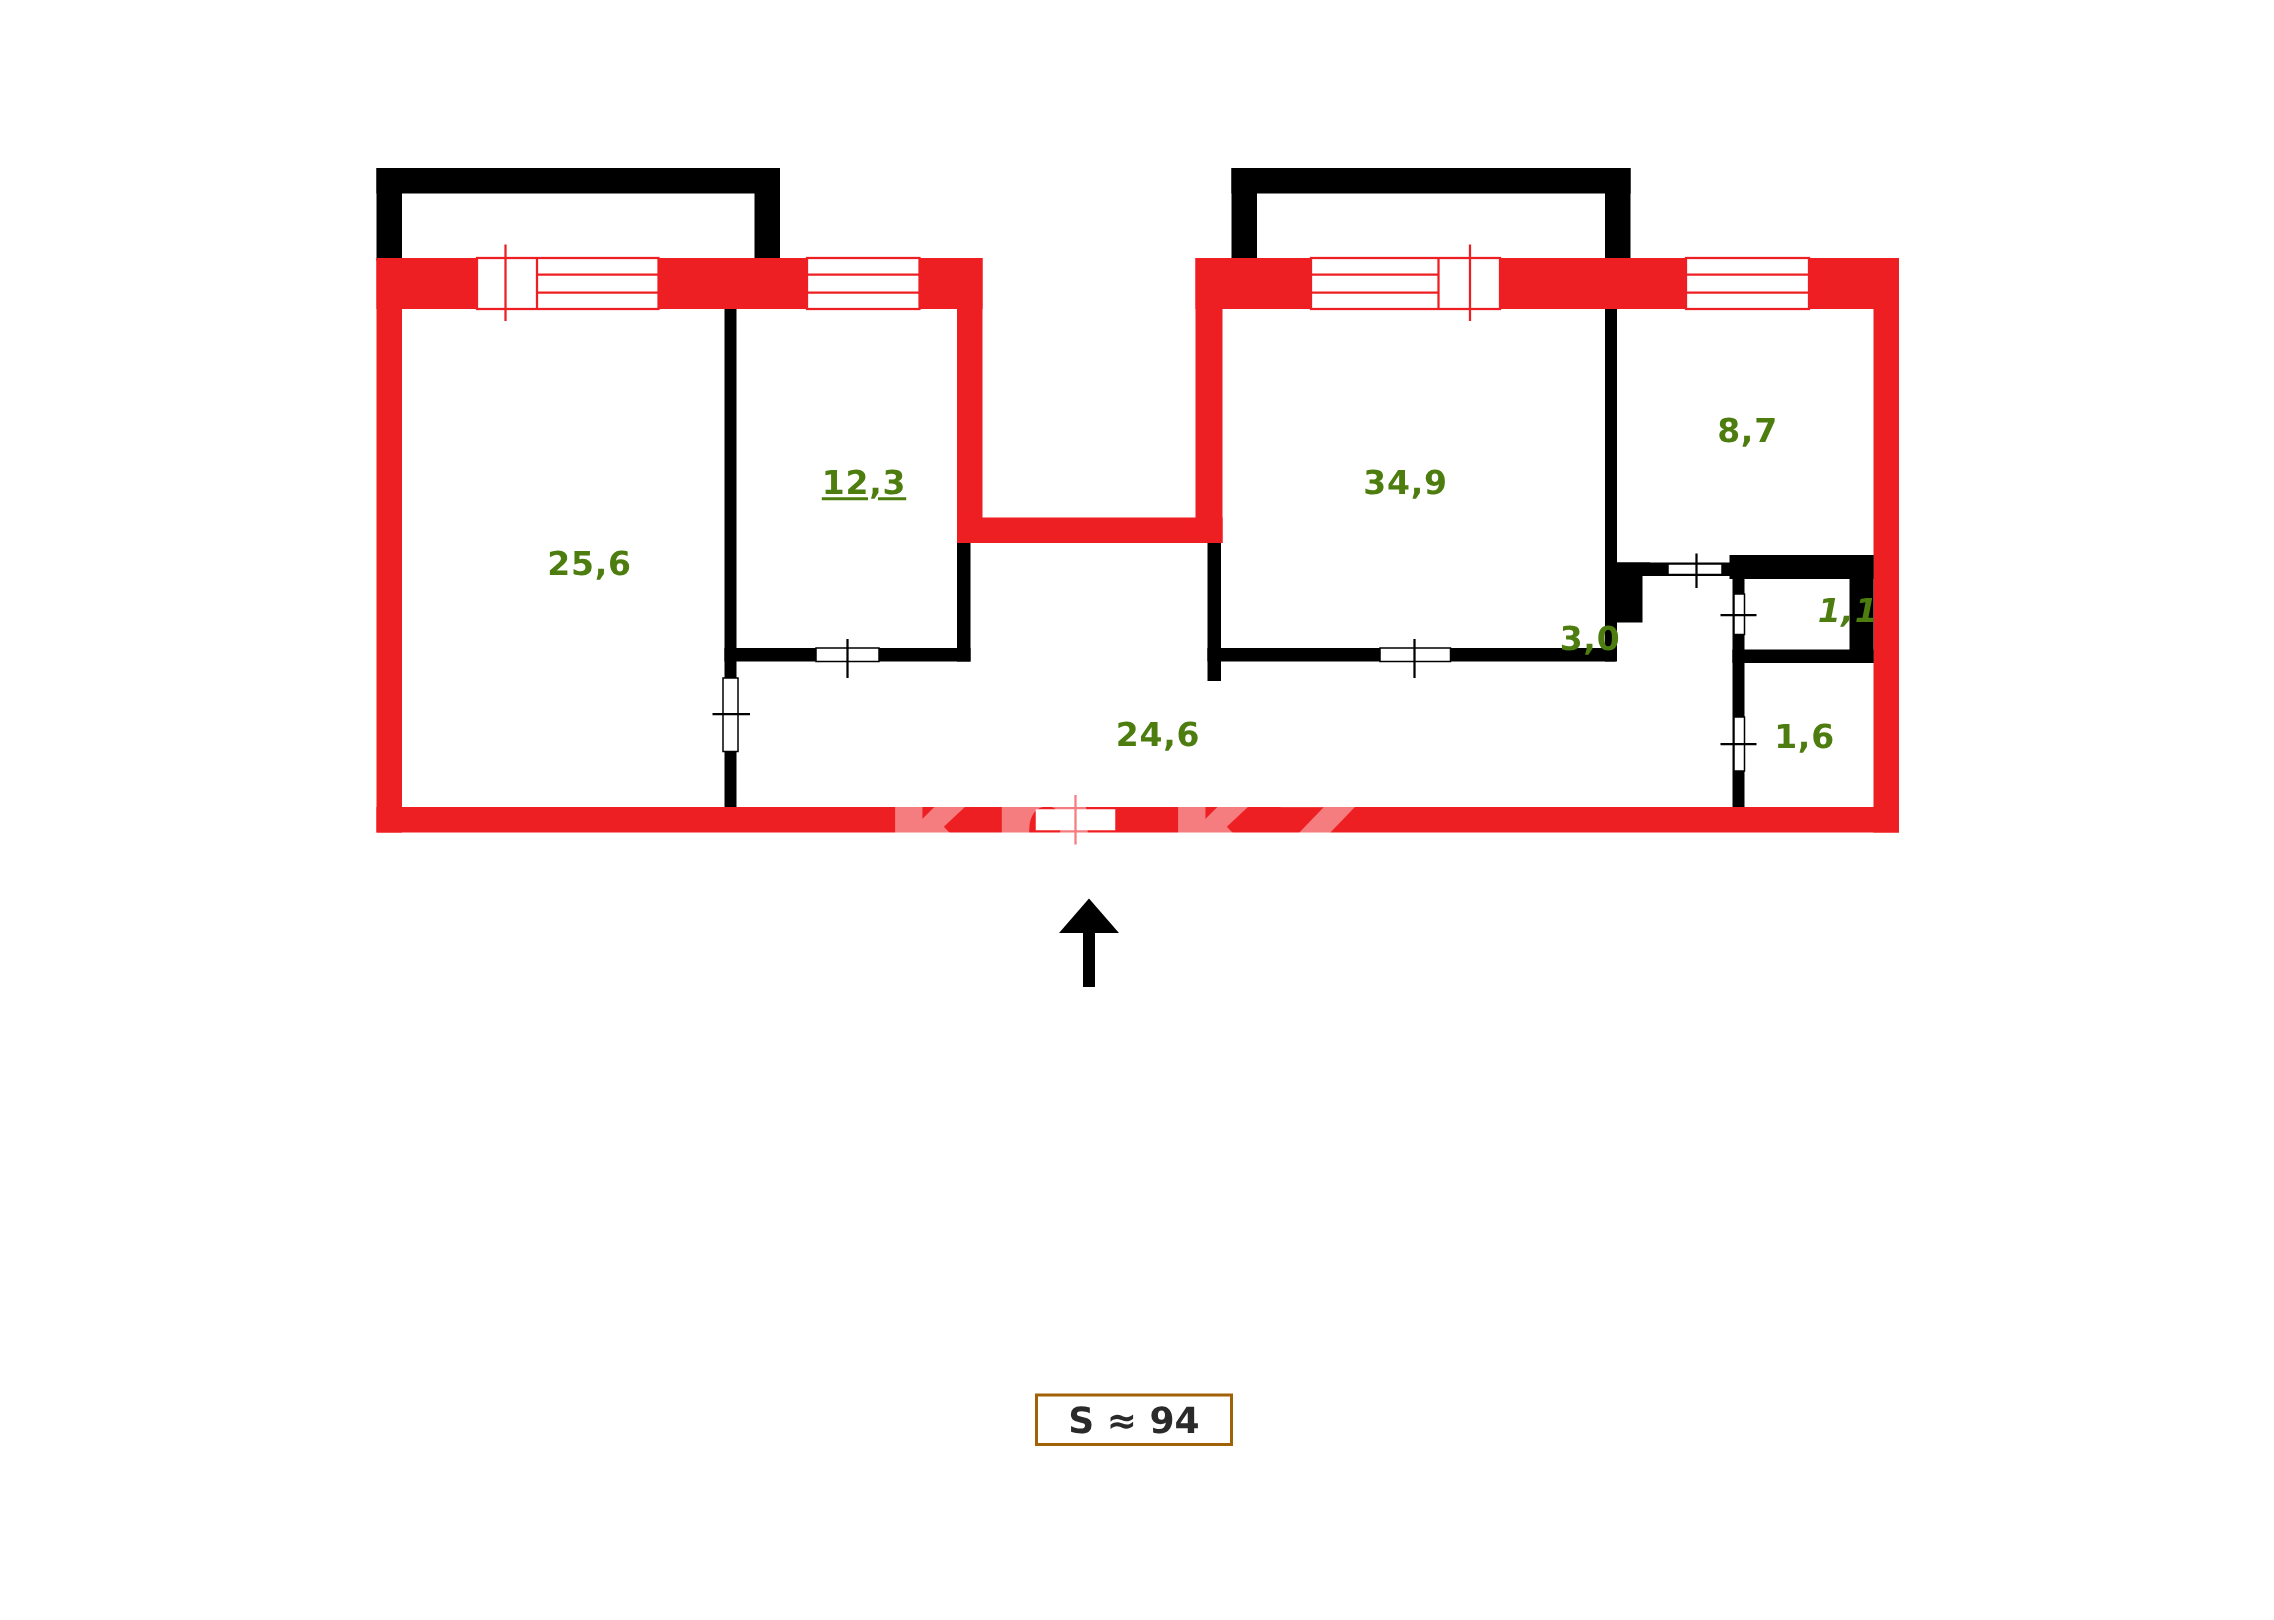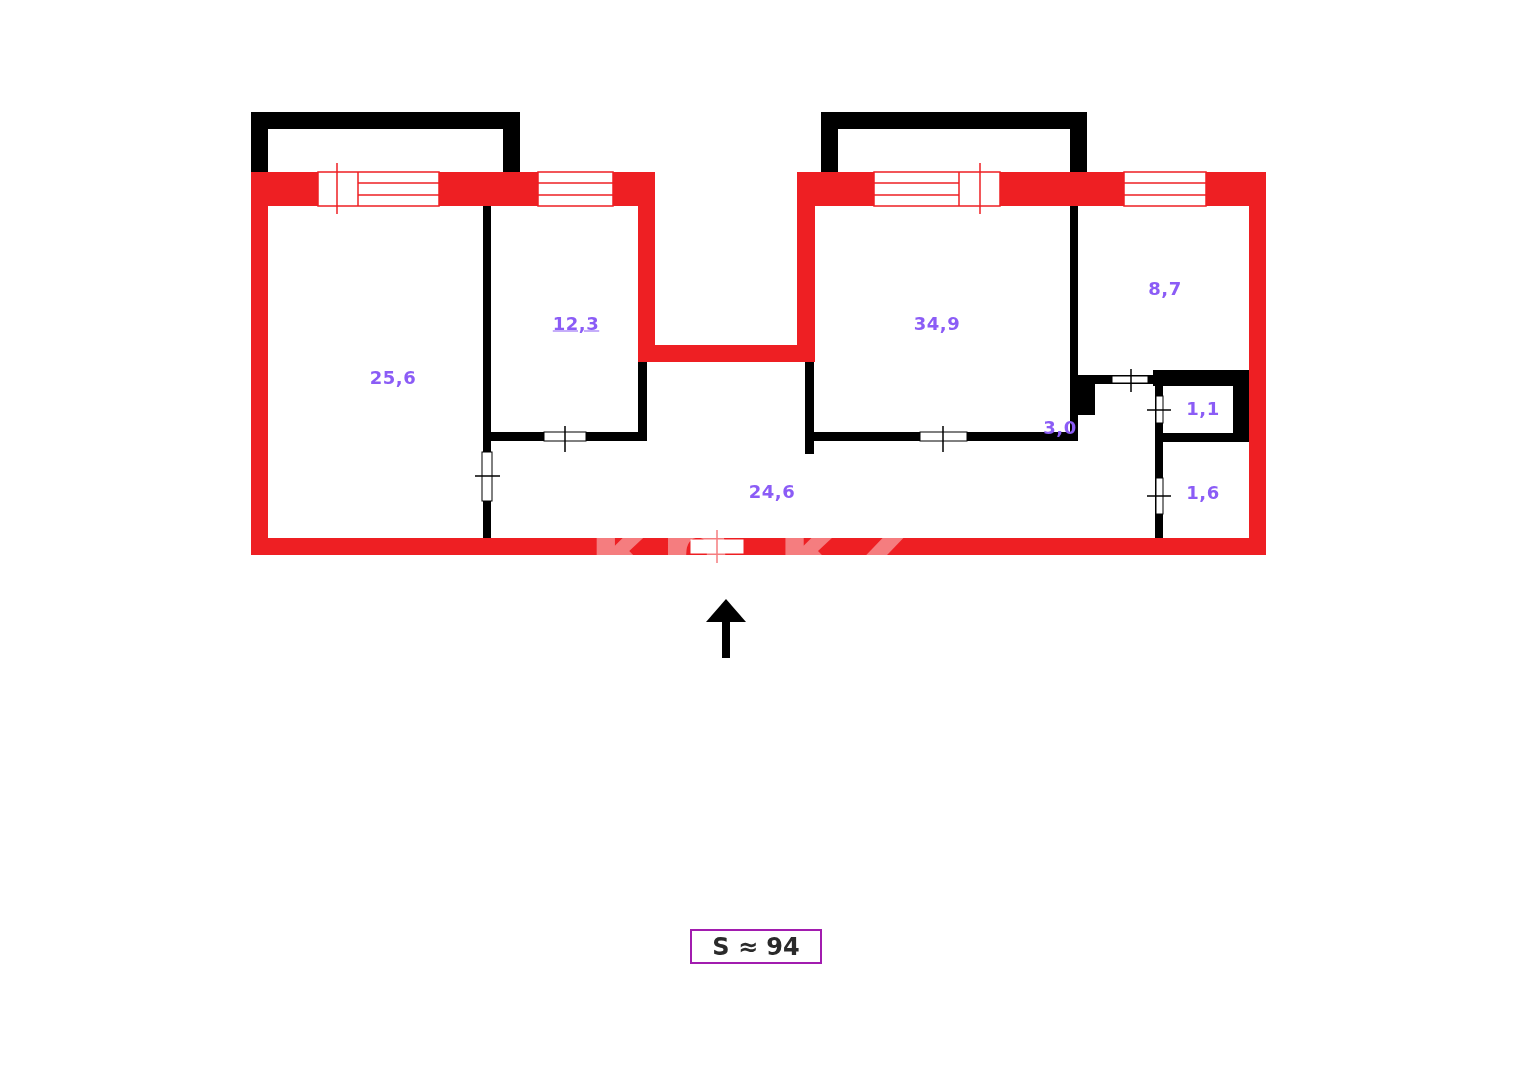--- a/index.html
+++ b/index.html
@@ -1,20 +1,20 @@
 <!DOCTYPE html>
 <html><head>
 <meta charset="utf-8">
 <style>
   html, body { margin: 0; padding: 0; background: #ffffff; }
   body { width: 1516px; height: 1080px; position: relative; overflow: hidden; font-family: "DejaVu Sans", "Liberation Sans", sans-serif; }
   #plan { position: absolute; left: 0; top: 0; width: 1516px; height: 1080px; }
-  .room-label { position: absolute; font-size: 18px; font-weight: bold; color: #8b5cf6; transform: translate(-50%, -50%); white-space: nowrap; letter-spacing: 0.5px; }
+  .room-label { position: absolute; font-size: 22px; font-weight: bold; color: #4d7c0f; transform: translate(-50%, -50%); white-space: nowrap; letter-spacing: 0.5px; }
   .watermark { position: absolute; left: 588px; top: 494px; font-size: 104px; font-weight: bold; color: rgba(255,255,255,0.42); letter-spacing: 2px; pointer-events: none; line-height: 1; }
-  .area-box { position: absolute; left: 690px; top: 929px; width: 132px; height: 35px; border: 2px solid #a21caf; box-sizing: border-box; display: flex; align-items: center; justify-content: center; font-size: 24px; font-weight: bold; color: #2a2a2a; }
+  .area-box { position: absolute; left: 690px; top: 929px; width: 132px; height: 35px; border: 2px solid #a16207; box-sizing: border-box; display: flex; align-items: center; justify-content: center; font-size: 24px; font-weight: bold; color: #2a2a2a; }
 </style>
 </head>
 <body>
 
 <svg id="plan" viewBox="0 0 1516 1080" xmlns="http://www.w3.org/2000/svg">
 
   <g fill="#000">
     <rect x="251" y="112" width="269" height="17"></rect>
     <rect x="251" y="112" width="17" height="62"></rect>
     <rect x="503" y="112" width="17" height="62"></rect>
@@ -119,18 +119,18 @@
 </svg>
 
 <div class="watermark">kn.kz</div>
 
 <div class="room-label" style="left:379px;top:377px;margin-left:14px;">25,6</div>
 <div class="room-label" style="left:576px;top:323px;text-decoration:underline;">12,3</div>
 <div class="room-label" style="left:937px;top:323px;">34,9</div>
 <div class="room-label" style="left:1165px;top:288px;">8,7</div>
 <div class="room-label" style="left:772px;top:491px;">24,6</div>
 <div class="room-label" style="left:1060px;top:427px;">3,0</div>
-<div class="room-label" style="left:1203px;top:408px;">1,1</div>
+<div class="room-label" style="left:1232px;top:408px;font-style:italic;">1,1</div>
 <div class="room-label" style="left:1203px;top:492px;">1,6</div>
 
 <div class="area-box">
   <span>S ≈ 94</span>
 </div>
 
 </body></html>

